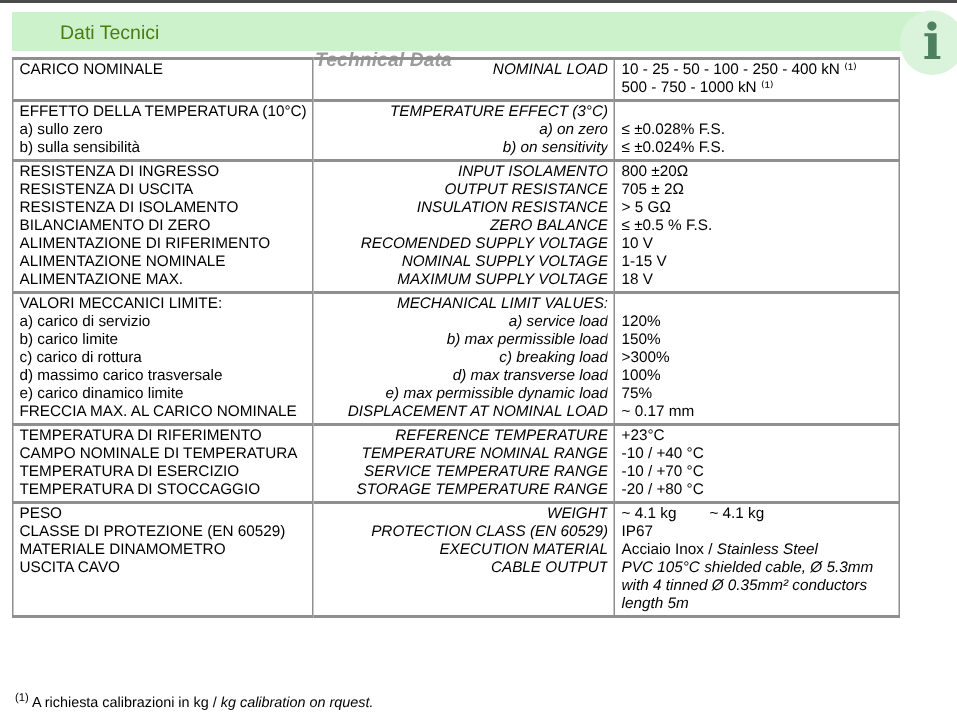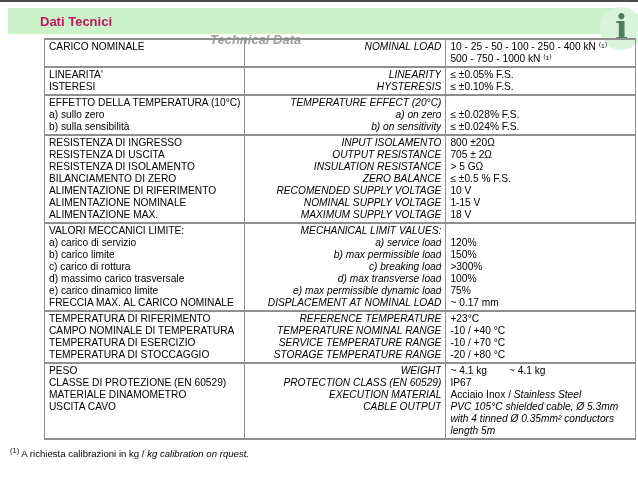--- a/index.html
+++ b/index.html
@@ -9,61 +9,61 @@
     position:relative;
   }
   .top-edge{height:2px;background:#4a4a4a;width:638px;}
   
   .header-bar{
     position:absolute;left:8px;top:8px;width:612px;height:26px;
     background:#ccf2cc;display:flex;align-items:center;
   }
   .title-it{
     margin-left:32px;width:165px;
-    font-size:13px;font-weight:bold;color:#be185d;
+    font-size:13px;font-weight:normal;color:#4d7c0f;
   }
   .title-en{
     font-size:13px;font-weight:bold;font-style:italic;color:#9c9c9c;
     margin-left:5px;
     margin-top:36px;
   }
   .info-badge{
     position:absolute;left:600px;top:7px;width:43px;height:43px;
     border-radius:50%;background:#d9f4da;
     display:flex;align-items:center;justify-content:center;
   }
   .info-badge .glyph{
     font-family:"DejaVu Serif","Liberation Serif",serif;
     font-weight:bold;font-size:33px;line-height:1;color:#4e7f5f;
     transform:translateY(-1px);
   }
   
   table.tech{
     position:absolute;left:8px;top:38px;width:592px;
-    border-collapse:collapse;table-layout:fixed;margin-left:36px;
+    border-collapse:collapse;table-layout:fixed;
   }
   table.tech td{
     border-left:1px solid #8f8f8f;border-right:1px solid #8f8f8f;
     border-top:2px solid #8f8f8f;border-bottom:2px solid #8f8f8f;
     vertical-align:top;padding:1px 4px;
   }
   td.col-it{width:189px;}
   td.col-en{width:191px;font-style:italic;text-align:right;}
   td.col-val{width:179px;}
   .line{
     font-size:10.2px;line-height:12px;min-height:12px;
     white-space:nowrap;color:#000;overflow:hidden;
   }
   .upright{font-style:normal;}
   .it-style{font-style:italic;}
   .bold{font-weight:normal;}
   .wgap{display:inline-block;width:22px;}
   
   .footnote{
-    position:absolute;left:10px;top:446px;font-size:9.6px;color:#000;
+    position:absolute;left:10px;top:460px;font-size:9.6px;color:#000;
     white-space:nowrap;
   }
   .footnote sup{font-size:7.5px;}
   .footnote .fn-italic{font-style:italic;}
 </style>
 </head>
 <body>
 
 <div class="top-edge"></div>
 
@@ -85,40 +85,26 @@
         <td class="col-en">
           <div class="line">NOMINAL LOAD</div>
         </td>
         <td class="col-val">
           <div class="line">10 - 25 - 50 - 100 - 250 - 400 kN ⁽¹⁾</div>
           <div class="line">500 - 750 - 1000 kN ⁽¹⁾</div>
         </td>
       </tr>
       <tr>
         <td class="col-it">
-          <div class="line">LINEARITA'</div>
-          <div class="line">ISTERESI</div>
-        </td>
-        <td class="col-en">
-          <div class="line">LINEARITY</div>
-          <div class="line">HYSTERESIS</div>
-        </td>
-        <td class="col-val">
-          <div class="line">≤ ±0.05% F.S.</div>
-          <div class="line">≤ ±0.10% F.S.</div>
-        </td>
-      </tr>
-      <tr>
-        <td class="col-it">
           <div class="line">EFFETTO DELLA TEMPERATURA (10°C)</div>
           <div class="line">a) sullo zero</div>
           <div class="line">b) sulla sensibilità</div>
         </td>
         <td class="col-en">
-          <div class="line">TEMPERATURE EFFECT (20°C)</div>
+          <div class="line">TEMPERATURE EFFECT (3°C)</div>
           <div class="line">a) on zero</div>
           <div class="line">b) on sensitivity</div>
         </td>
         <td class="col-val">
           <div class="line"></div>
           <div class="line">≤ ±0.028% F.S.</div>
           <div class="line">≤ ±0.024% F.S.</div>
         </td>
       </tr>
       <tr>

